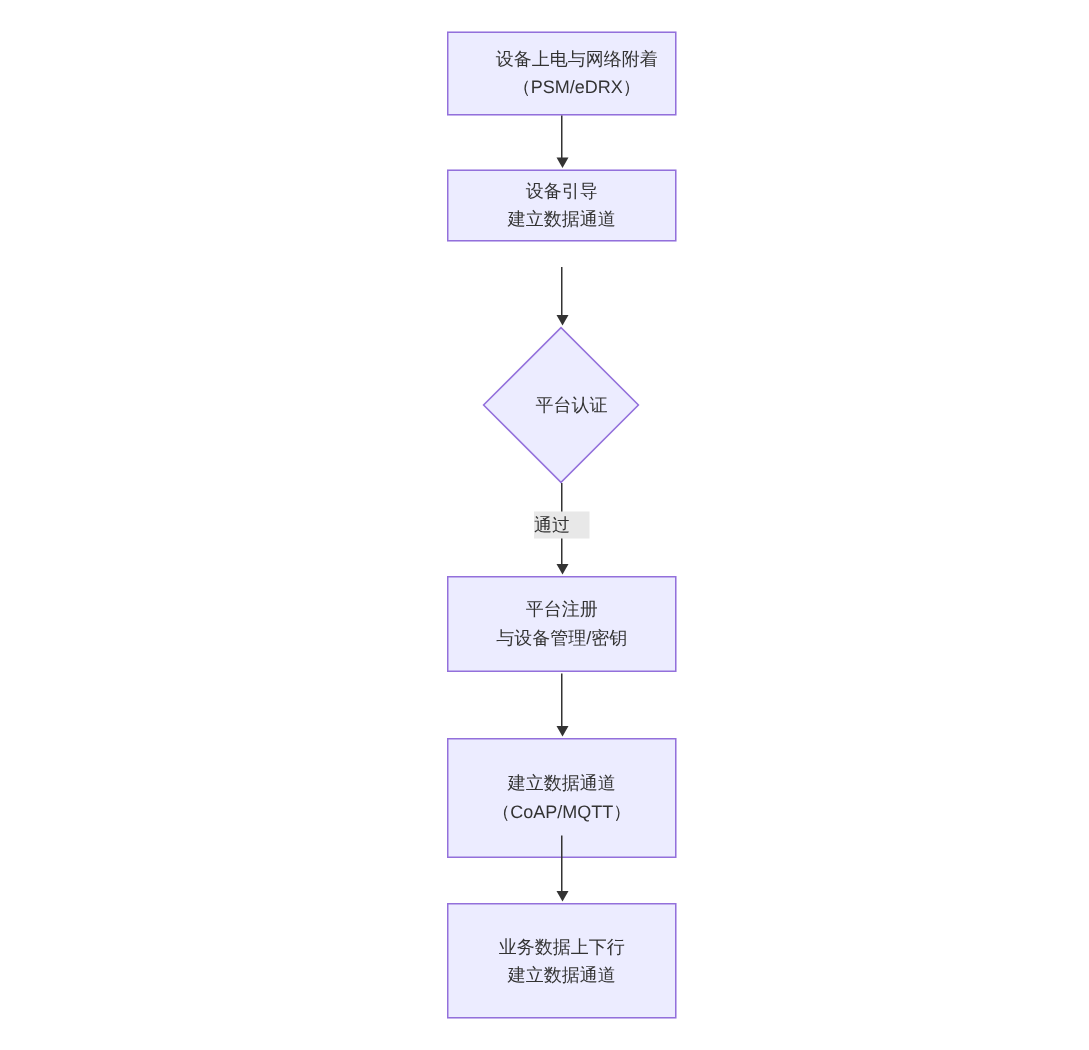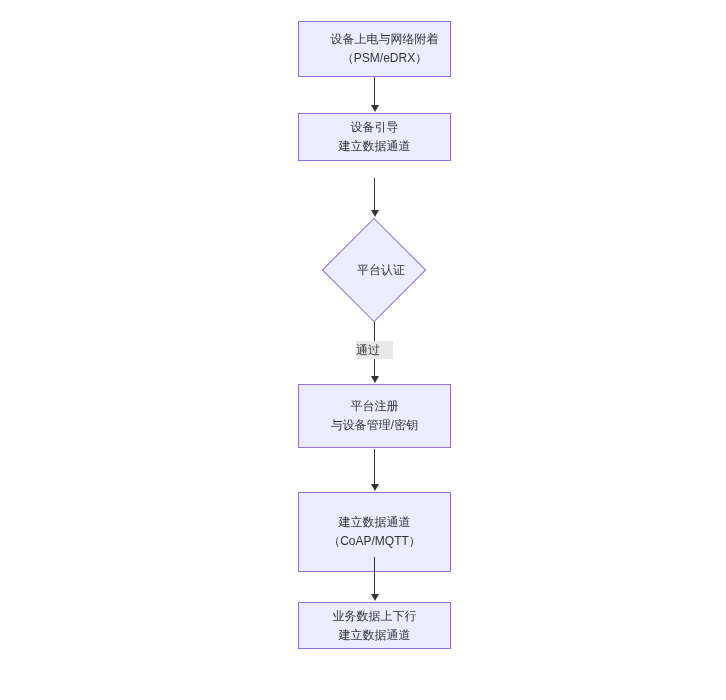--- a/index.html
+++ b/index.html
@@ -28,21 +28,21 @@
     align-items: center;
     justify-content: center;
     text-align: center;
     font-size: 12px;
     line-height: 19px;
   }
   .n1 { top: 21px;  height: 56px; padding-left: 20px; }
   .n2 { top: 113px; height: 48px; }
   .n4 { top: 384px; height: 64px; }
   .n5 { top: 492px; height: 80px; }
-  .n6 { top: 602px; height: 47px; }
+  .n6 { top: 602px; height: 77px; }
   
   .diamond-shape {
     position: absolute;
     left: 337px;
     top: 233px;
     width: 74px;
     height: 74px;
     box-sizing: border-box;
     background: var(--node-fill, #ECECFF);
     border: 1px solid var(--node-border, #9370DB);

